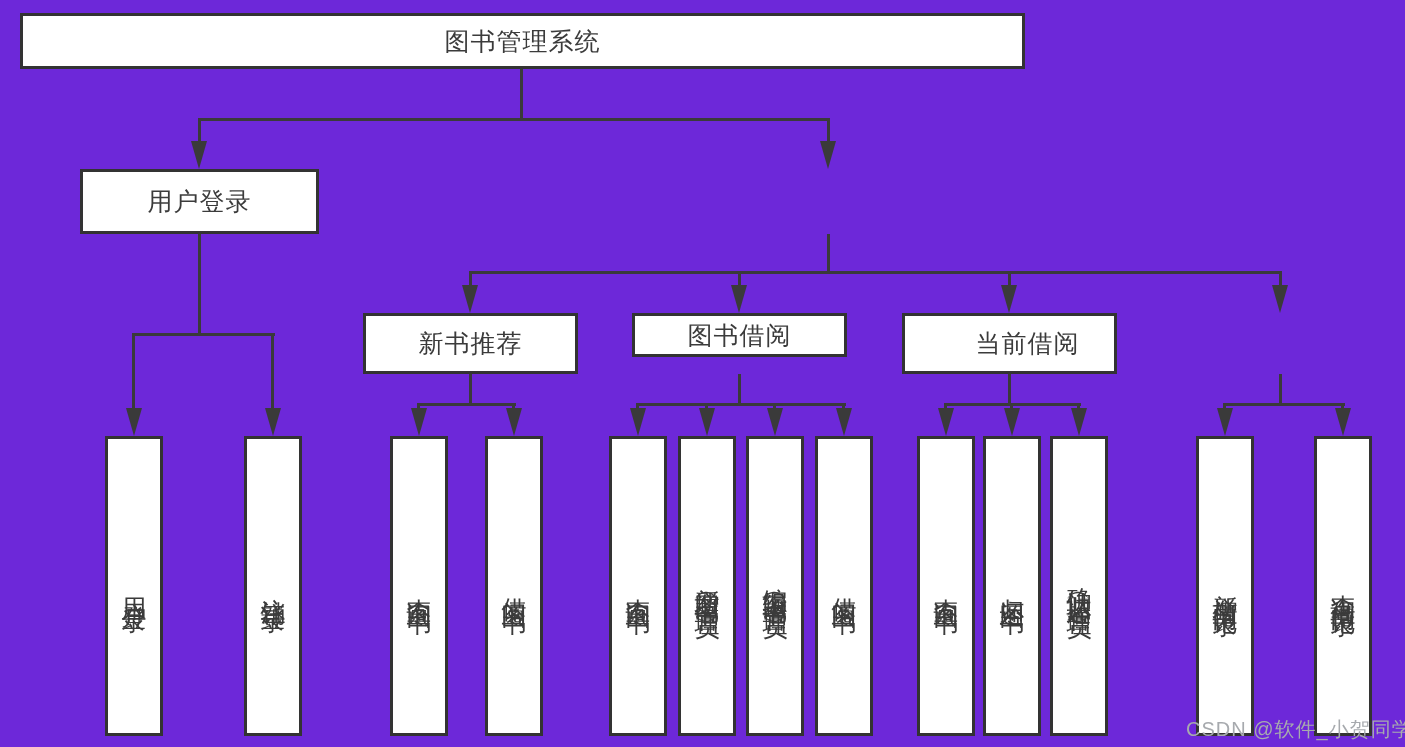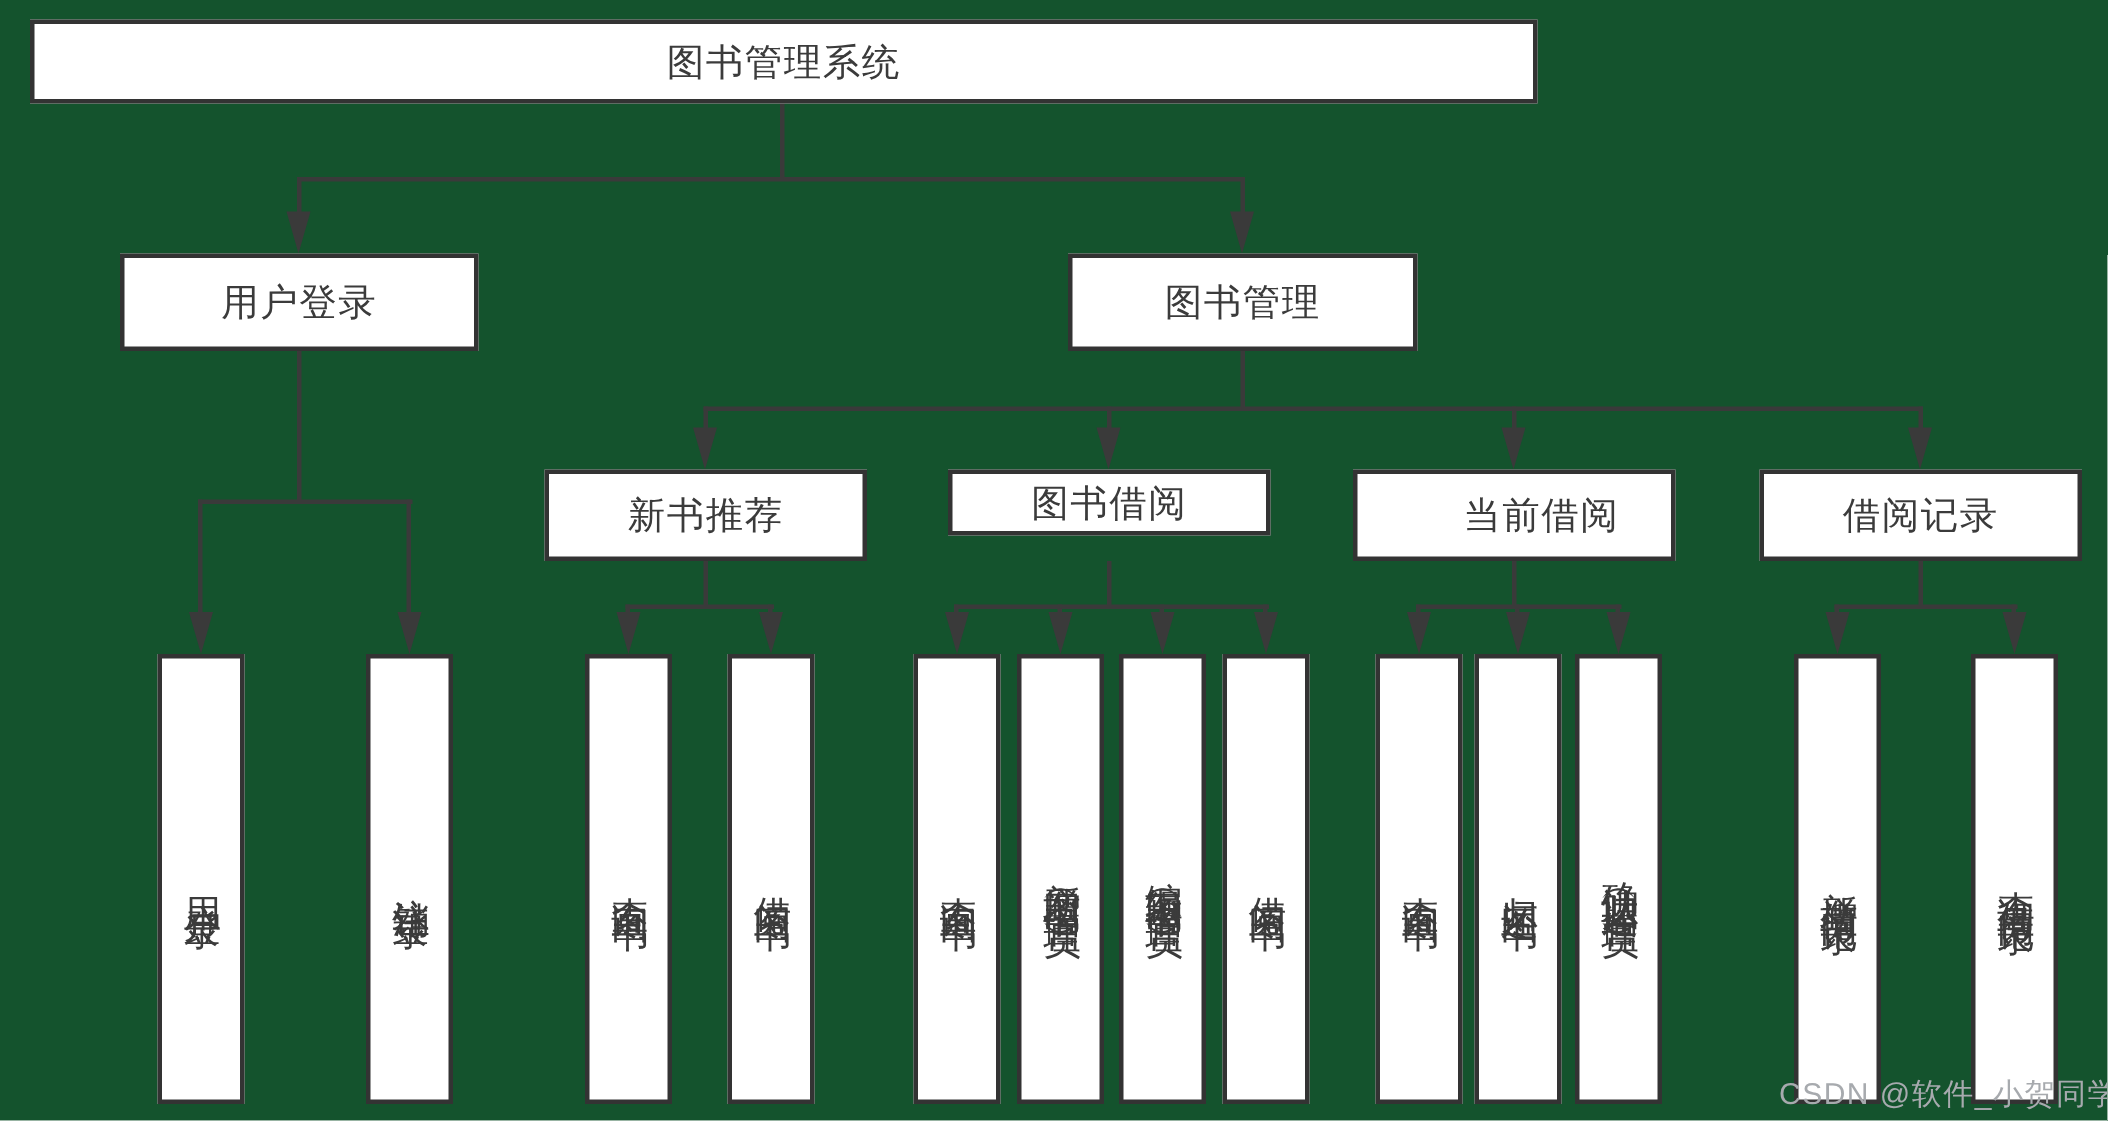--- a/index.html
+++ b/index.html
@@ -1,19 +1,19 @@
 <!DOCTYPE html>
 <html><head>
 <meta charset="utf-8">
 <style>
   html,body{margin:0;padding:0;background:#ffffff;}
   #stage{
     position:relative;
     width:1405px;height:747px;
-    background:#14532d;
+    background:#6d28d9;
     font-family:"Liberation Sans","DejaVu Sans",sans-serif;
     overflow:hidden;
   }
   .box{
     position:absolute;
     box-sizing:border-box;
     border:3px solid #333333;
     background:#ffffff;
     display:flex;
     align-items:center;
@@ -117,26 +117,24 @@
   <div class="arrow" style="left:836px;top:408px;"></div>
   <div class="arrow" style="left:938px;top:408px;"></div>
   <div class="arrow" style="left:1004px;top:408px;"></div>
   <div class="arrow" style="left:1071px;top:408px;"></div>
   <div class="arrow" style="left:1217px;top:408px;"></div>
   <div class="arrow" style="left:1335px;top:408px;"></div>
 
   <div class="box" style="left:20px;top:13px;width:1005px;height:56px;">图书管理系统</div>
 
   <div class="box" style="left:80px;top:169px;width:239px;height:65px;">用户登录</div>
-  <div class="box" style="left:712px;top:169px;width:233px;height:65px;">图书管理</div>
 
   <div class="box" style="left:363px;top:313px;width:215px;height:61px;text-align:right;">新书推荐</div>
   <div class="box" style="left:632px;top:313px;width:215px;height:44px;">图书借阅</div>
   <div class="box" style="left:902px;top:313px;width:215px;height:61px;padding-left:36px;">当前借阅</div>
-  <div class="box" style="left:1173px;top:313px;width:215px;height:61px;">借阅记录</div>
 
   <div class="vbox" style="left:105px;top:436px;width:58px;height:300px;">用户登录</div>
   <div class="vbox" style="left:244px;top:436px;width:58px;height:300px;">注销登录</div>
 
   <div class="vbox" style="left:390px;top:436px;width:58px;height:300px;">查询图书</div>
   <div class="vbox" style="left:485px;top:436px;width:58px;height:300px;">借阅图书</div>
 
   <div class="vbox" style="left:609px;top:436px;width:58px;height:300px;">查询图书</div>
   <div class="vbox" style="left:678px;top:436px;width:58px;height:300px;">新增图书（管理员）</div>
   <div class="vbox" style="left:746px;top:436px;width:58px;height:300px;">编辑图书（管理员）</div>

